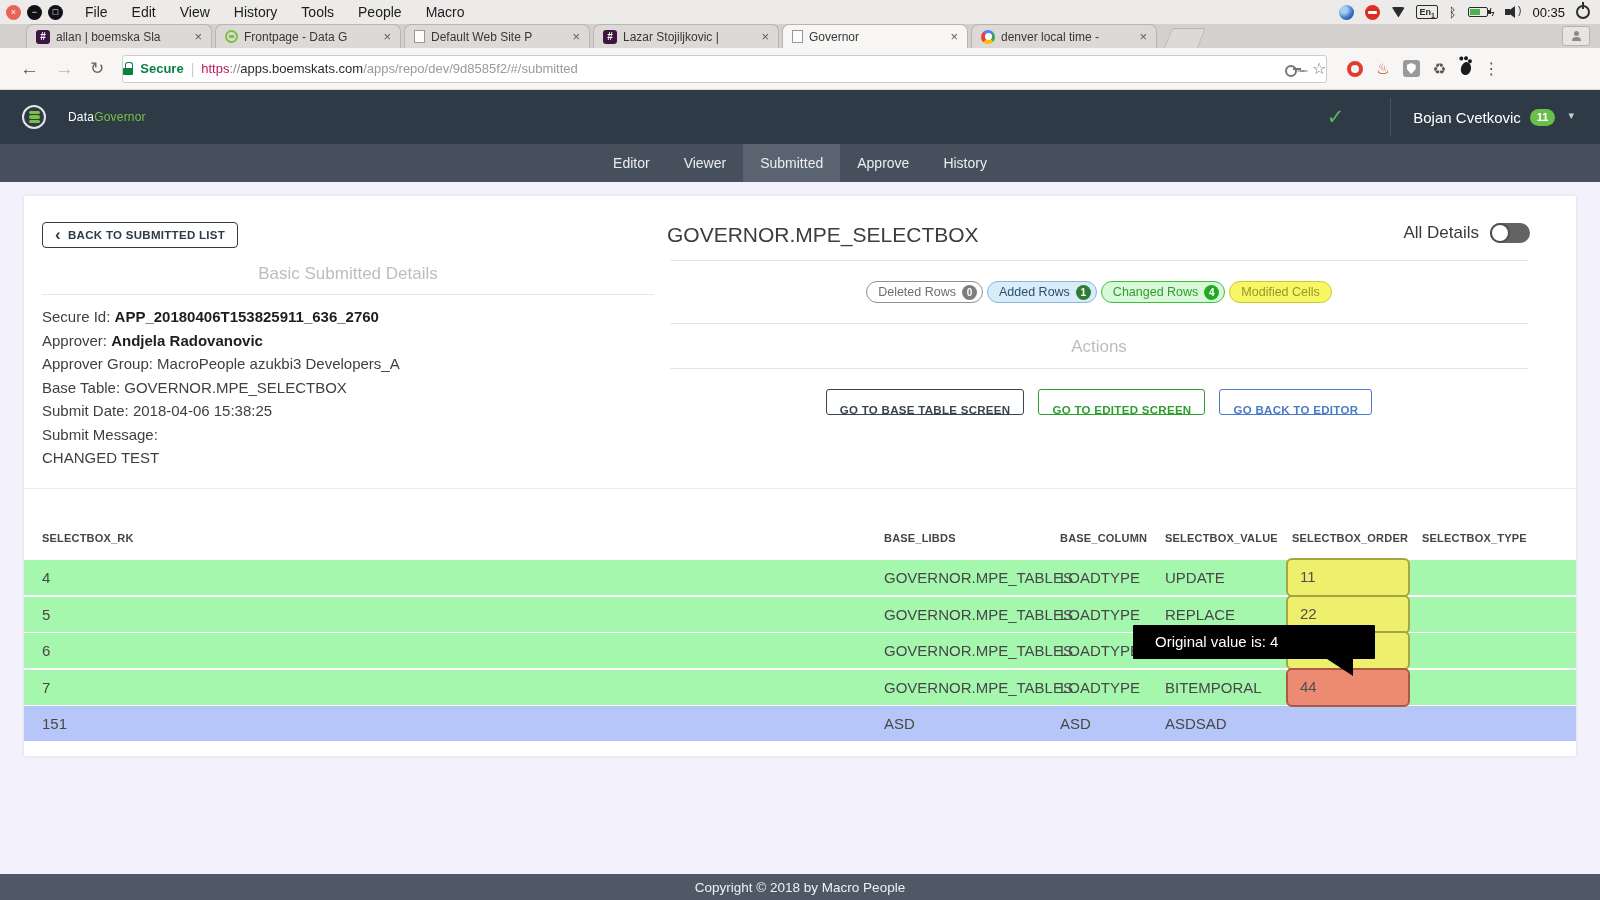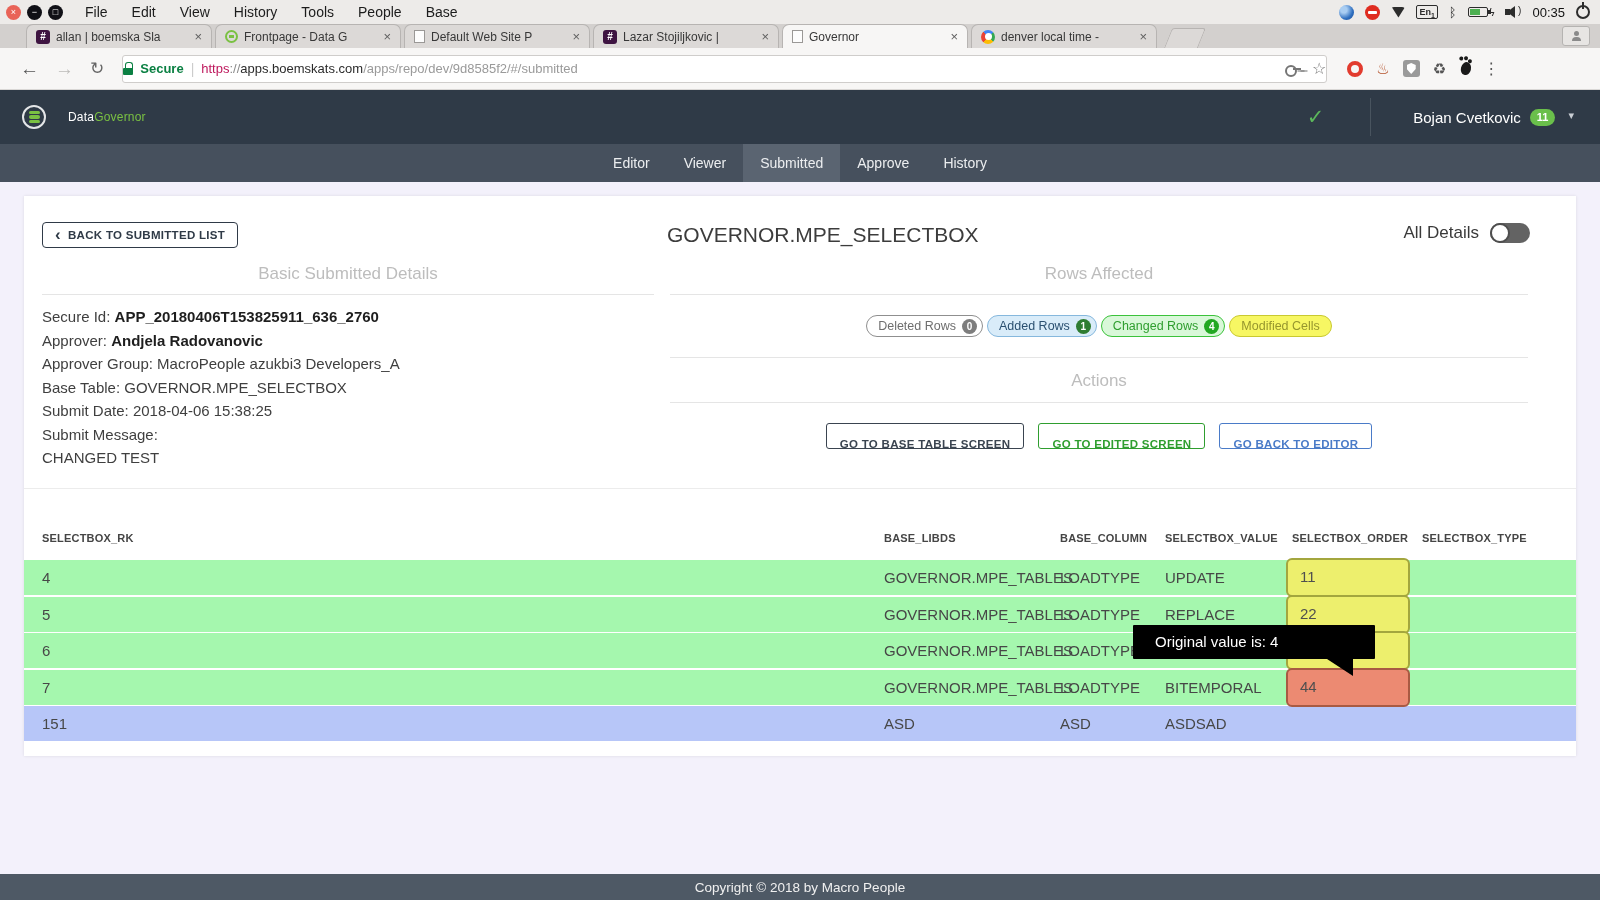--- a/index.html
+++ b/index.html
@@ -86,21 +86,21 @@
   
   .appheader { position:absolute; top:90px; left:0; width:100%; height:54px; background:#2f3a47; display:flex; align-items:center; }
   .logo { display:flex; align-items:center; margin-left:22px; gap:9px; }
   .logo-ring { width:24px; height:24px; border:2px solid #e4e6e8; border-radius:50%; display:flex; flex-direction:column; align-items:center; justify-content:center; gap:1px; }
   .dbbar { width:11px; height:3.5px; background:#7ac142; border-radius:2px; }
   .wordmark { font-size:12px; font-weight:normal; color:#fff; letter-spacing:0.2px;margin-left:13px; }
   .wordmark .gov { color:#7ac142; }
   .header-right { margin-left:auto; display:flex; align-items:center; margin-right:26px; }
   .check { color:#5cb85c; font-size:21px; }
   .hdr-divider { width:1px; height:38px; background:#49545f; margin:0 22px 0 46px; }
-  .usermenu { display:flex; gap:9px;margin-left:20px; }
+  .usermenu { display:flex; gap:9px; }
   .username { color:#fff; font-size:15px; }
   .user-badge { background:#6abf4b; color:#fff; border-radius:9px; font-size:11px; font-weight:bold; padding:2.5px 7px; }
   .chev { color:#c9ced4; font-size:11px; margin-left:4px; }
 
   
   .appnav { position:absolute; top:144px; left:0; width:100%; height:38px; background:#46505d; display:flex; justify-content:center; }
   .nav-item { line-height:38px; padding:0 17px; font-size:14px; color:#eceef0; }
   .nav-item.active { background:#5a6471; }
 
   
@@ -168,21 +168,21 @@
     <span class="winbtn minb">−</span>
     <span class="winbtn maxb">□</span>
   </div>
   <div class="sysmenus">
     <span>File</span>
     <span>Edit</span>
     <span>View</span>
     <span>History</span>
     <span>Tools</span>
     <span>People</span>
-    <span>Base</span>
+    <span>Macro</span>
   </div>
   <div class="tray">
     <span class="swirl"></span>
     <span class="dnd"></span>
     <span class="wifi"></span>
     <span class="kbd"><span>En</span><sub>1</sub></span>
     <span class="bt">ᛒ</span>
     <span class="battwrap">
         <span class="battery"></span>
         <span class="bolt">ϟ</span>
@@ -311,21 +311,20 @@
         <div class="field"><span>Approver: </span><span class="bold">Andjela Radovanovic</span></div>
         <div class="field"><span>Approver Group: </span><span>MacroPeople azukbi3 Developers_A</span></div>
         <div class="field"><span>Base Table: </span><span>GOVERNOR.MPE_SELECTBOX</span></div>
         <div class="field"><span>Submit Date: </span><span>2018-04-06 15:38:25</span></div>
         <div class="field"><span>Submit Message:</span><span></span></div>
         <div class="field"><span>CHANGED TEST</span></div>
       </div>
     </div>
 
     <div class="col-right">
-      <div class="section-heading">Rows Affected</div>
       <div class="hr"></div>
       <div class="badges">
         <span class="pill gray">
             <span>Deleted Rows</span>
             <span class="cnt">0</span>
           </span>
         <span class="pill blue">
             <span>Added Rows</span>
             <span class="cnt">1</span>
           </span>

